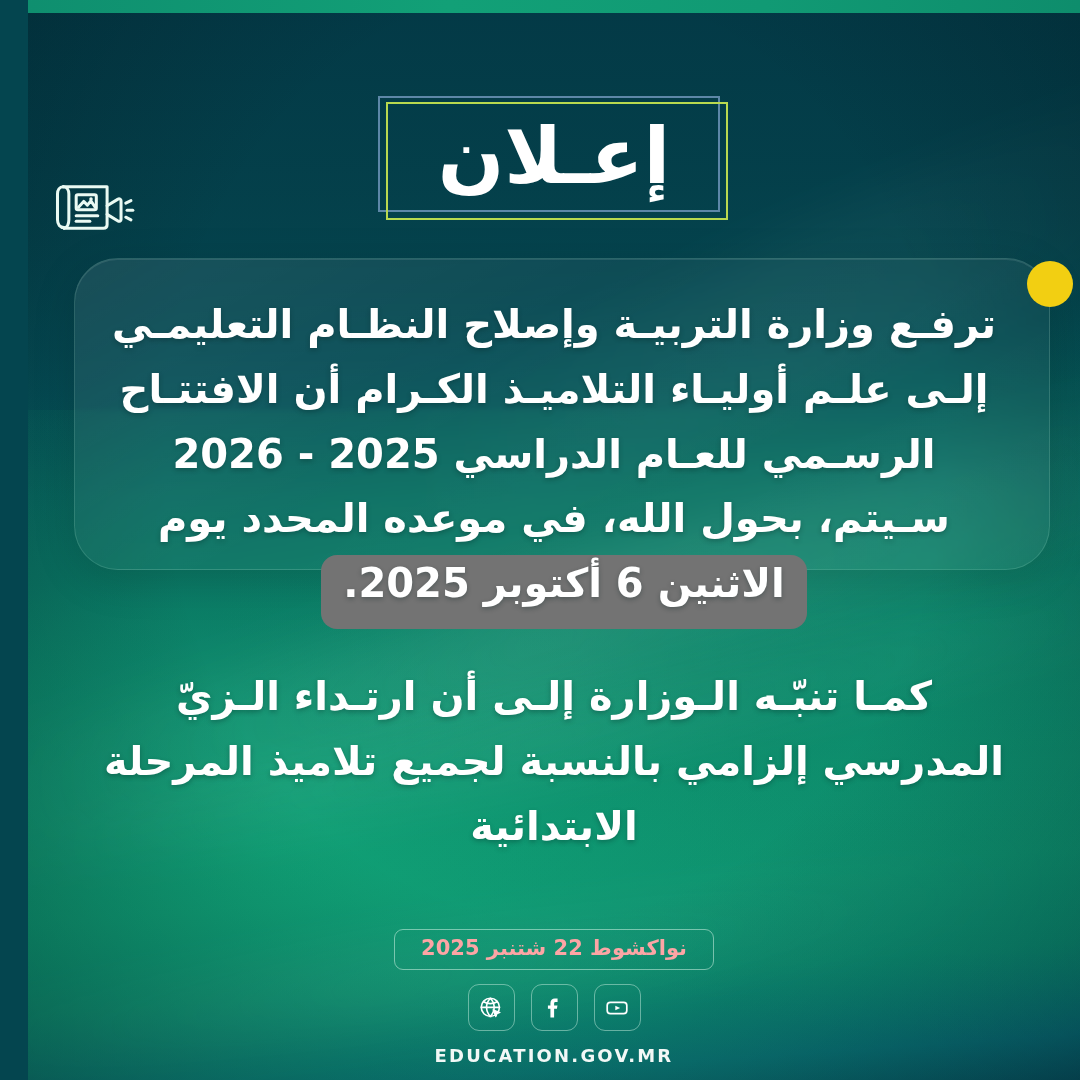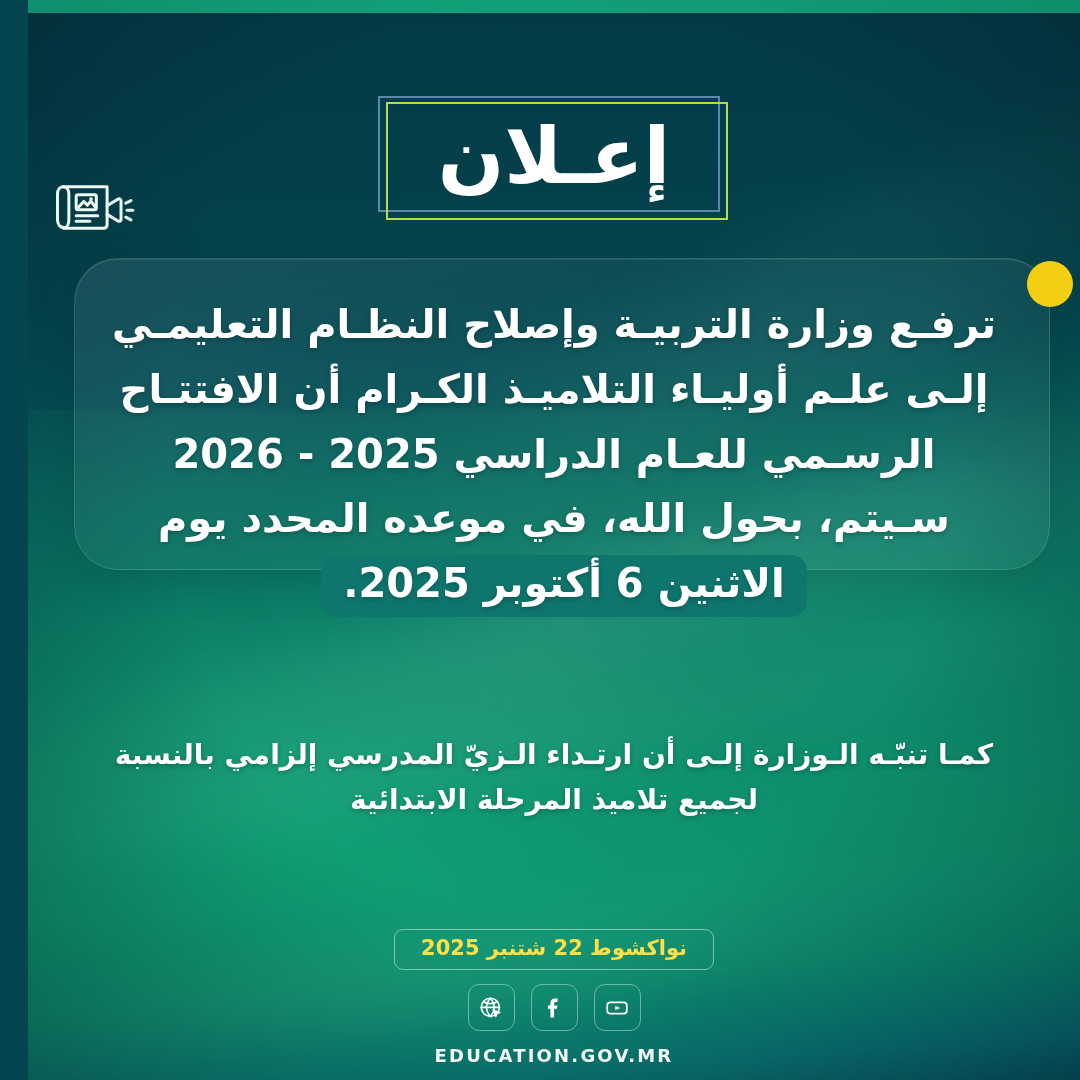--- a/index.html
+++ b/index.html
@@ -127,44 +127,44 @@
   .para {
     position:absolute;
     left:72px; right:72px;
     text-align:center;
     color:#ffffff;
     font-weight:700;
     line-height:1.62;
     text-shadow:0 2px 5px rgba(0,30,30,.30);
   }
   .para-1 { top:292px; font-size:40px; letter-spacing:.2px; }
-  .para-2 { top:732px; font-size:28px; letter-spacing:.2px; }
+  .para-2 { top:664px; font-size:40px; letter-spacing:.2px; }
 
   .hl {
     display:inline-block;
-    background:#0f766e;
+    background:#737373;
     color:#ffffff;
     border-radius:16px;
-    padding:3px 22px 8px;
+    padding:3px 22px 20px;
     line-height:1.28;
     box-decoration-break:clone;
     margin-left:20px;
     -webkit-box-decoration-break:clone;
   }
 
   
   .footer {
     position:absolute; left:0; right:0; bottom:14px;
     display:flex; flex-direction:column; align-items:center; gap:14px;
   }
   .footer-date {
     border:1px solid rgba(205,240,225,.55);
     border-radius:9px;
     padding:6px 26px 9px;
-    color:#fde047;
+    color:#fca5a5;
     font-size:21px;
     font-weight:700;
     letter-spacing:.3px;
   }
   .social-row { display:flex; gap:16px; }
   .social-btn {
     width:47px; height:47px;
     border:1px solid rgba(205,240,225,.48);
     border-radius:11px;
     display:flex; align-items:center; justify-content:center;

